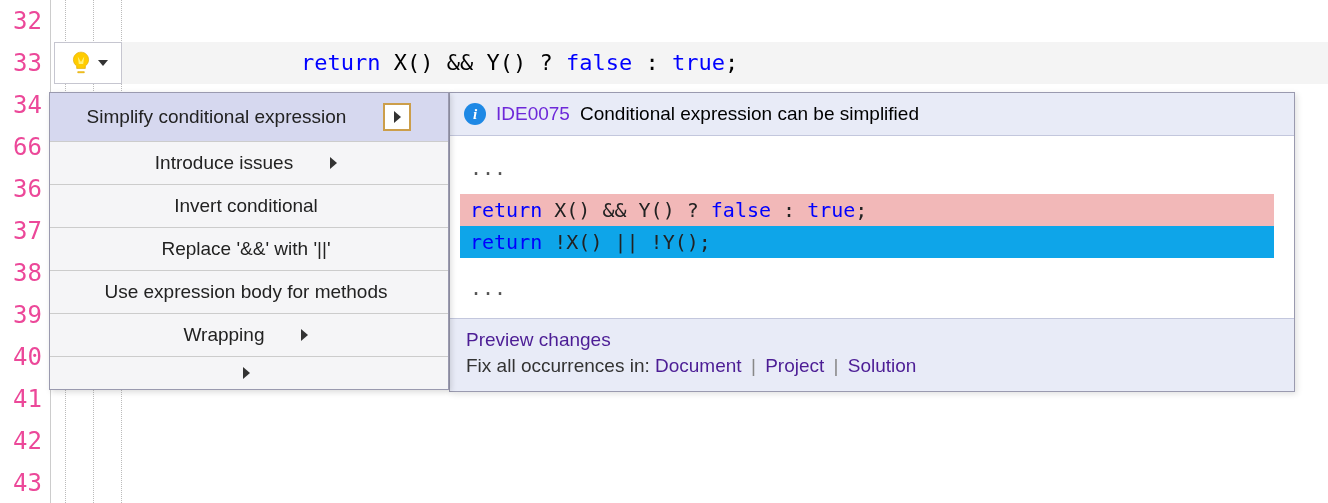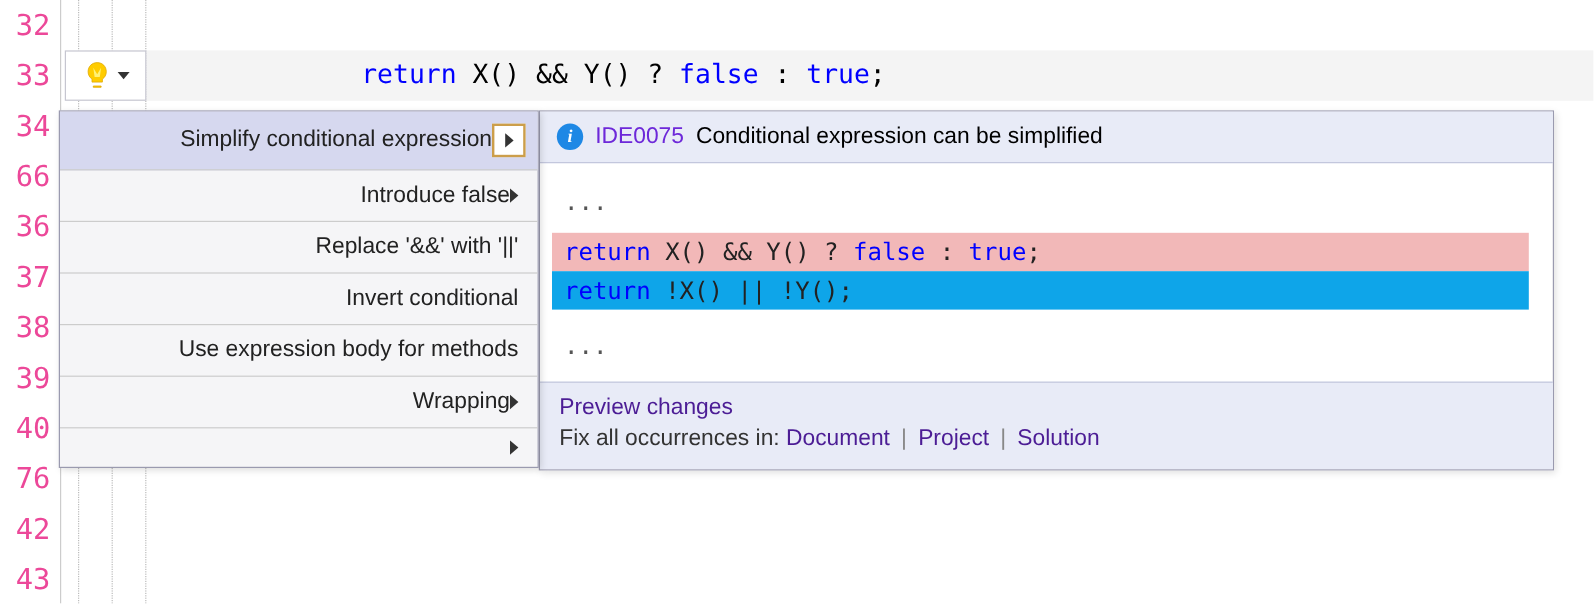--- a/index.html
+++ b/index.html
@@ -80,25 +80,26 @@
     width: 400px;
     background: #f5f5f7;
     border: 1px solid #9a9aaf;
     box-shadow: 2px 2px 6px rgba(0,0,0,0.15);
     z-index: 10;
     font-size: 19px;
   }
   .qa-item {
     display: flex;
     align-items: center;
-    justify-content: flex-end;
+    justify-content: center;
     padding: 10px 16px 10px 10px;
     border-bottom: 1px solid #ccc;
     cursor: pointer;
     color: #222;
+    gap: 37px;
   }
   .qa-item:last-child { border-bottom: none; }
   .qa-item .arrow {
     width: 0; height: 0;
     border-top: 6px solid transparent;
     border-bottom: 6px solid transparent;
     border-left: 7px solid #333;
   }
   .qa-item.selected {
     background: #d6d8ef;
@@ -176,21 +177,21 @@
   <div class="gutter" id="gutter">
       <div>32</div>
       <div>33</div>
       <div>34</div>
       <div>66</div>
       <div>36</div>
       <div>37</div>
       <div>38</div>
       <div>39</div>
       <div>40</div>
-      <div>76</div>
+      <div>41</div>
       <div>42</div>
       <div>43</div>
     </div>
   <div class="code-area">
     <div class="guide" style="left:14px"></div>
     <div class="guide" style="left:42px"></div>
     <div class="guide" style="left:70px"></div>
     <div id="code-lines">
         <div class="code-line"></div>
         <div class="code-line hl" style="padding-left: 230px;"><span class="kw">return</span><span class=""> X() &amp;&amp; Y() ? </span><span class="kw">false</span><span class=""> : </span><span class="kw">true</span><span class="">;</span></div>
@@ -217,28 +218,28 @@
 </div>
 
 <div class="qa-menu" id="qa-menu">
     <div class="qa-item selected">
       <span>Simplify conditional expression</span>
       <span class="arrow-box">
         <span class="arrow"></span>
       </span>
     </div>
     <div class="qa-item">
-      <span>Introduce false</span>
+      <span>Introduce issues</span>
       <span class="arrow"></span>
     </div>
     <div class="qa-item">
+      <span>Invert conditional</span>
+    </div>
+    <div class="qa-item">
       <span>Replace '&amp;&amp;' with '||'</span>
-    </div>
-    <div class="qa-item">
-      <span>Invert conditional</span>
     </div>
     <div class="qa-item">
       <span>Use expression body for methods</span>
     </div>
     <div class="qa-item">
       <span>Wrapping</span>
       <span class="arrow"></span>
     </div>
     <div class="qa-item">
       <span class="arrow"></span>

